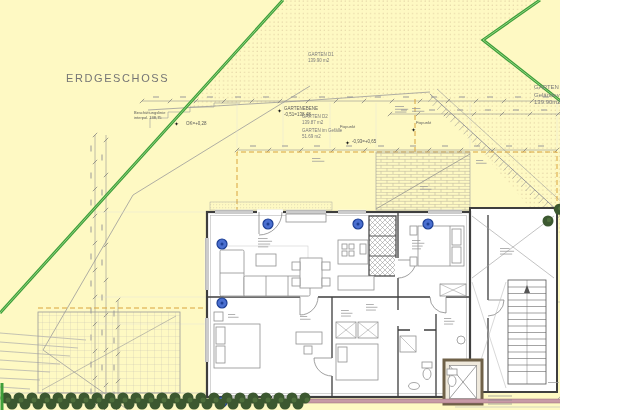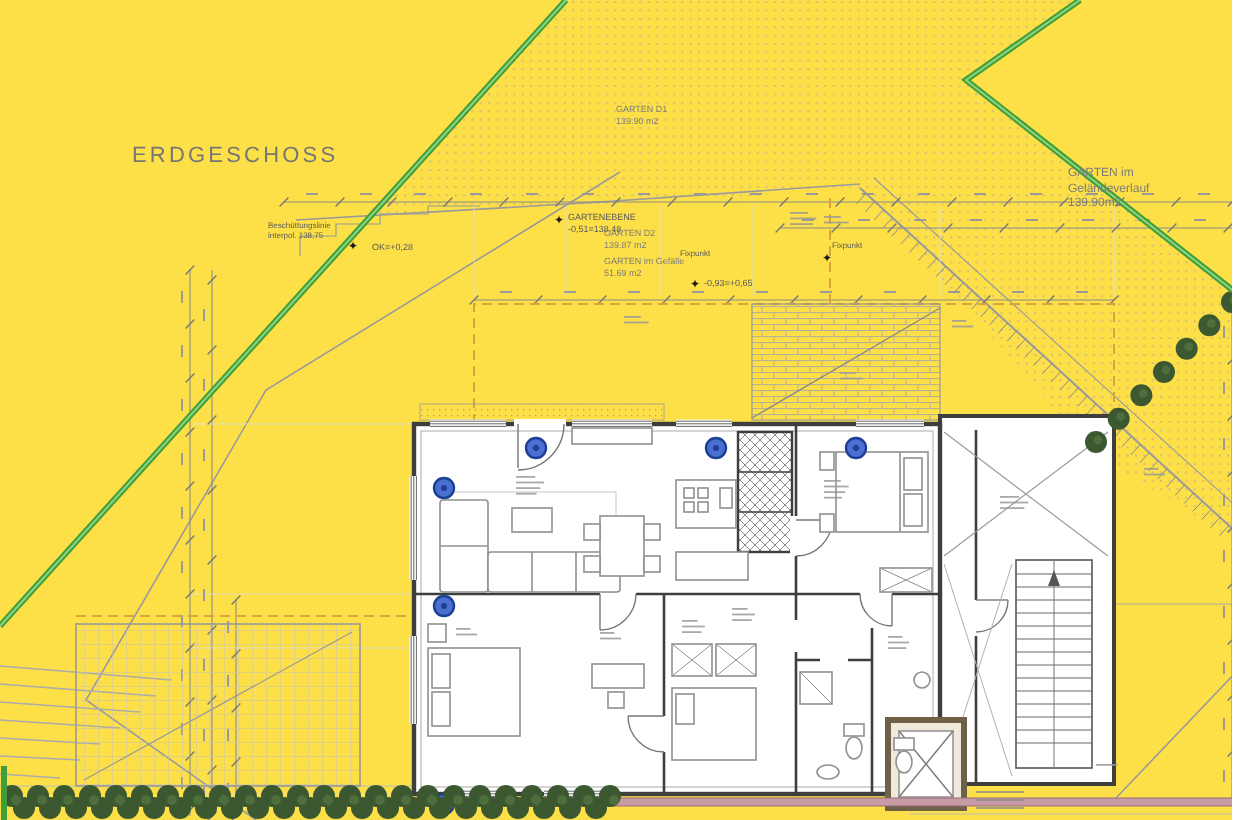--- a/index.html
+++ b/index.html
@@ -1,16 +1,16 @@
 <!DOCTYPE html>
 <html><head>
 <meta charset="utf-8">
 <style>
   html,body{margin:0;padding:0;background:#ffffff;}
-  .stage{position:relative;width:616px;height:410px;background:#fde047;overflow:hidden;
+  .stage{position:relative;width:560px;height:410px;background:#fef9c3;overflow:hidden;
          font-family:"Liberation Sans", sans-serif;}
   svg{position:absolute;left:0;top:0;}
   .lbl{position:absolute;color:#7c7c7c;line-height:1.25;white-space:nowrap;}
   .lbl span{display:block;}
   .title{font-size:11px;letter-spacing:1.6px;color:#757575;}
   .g-lg{font-size:6px;}
   .g-sm{font-size:4.5px;}
   .g-xs{font-size:4px;color:#6e6e6e;}
   .ann{color:#5a5a5a;}
   .star{position:absolute;font-size:6px;color:#1a1a1a;line-height:1;}

